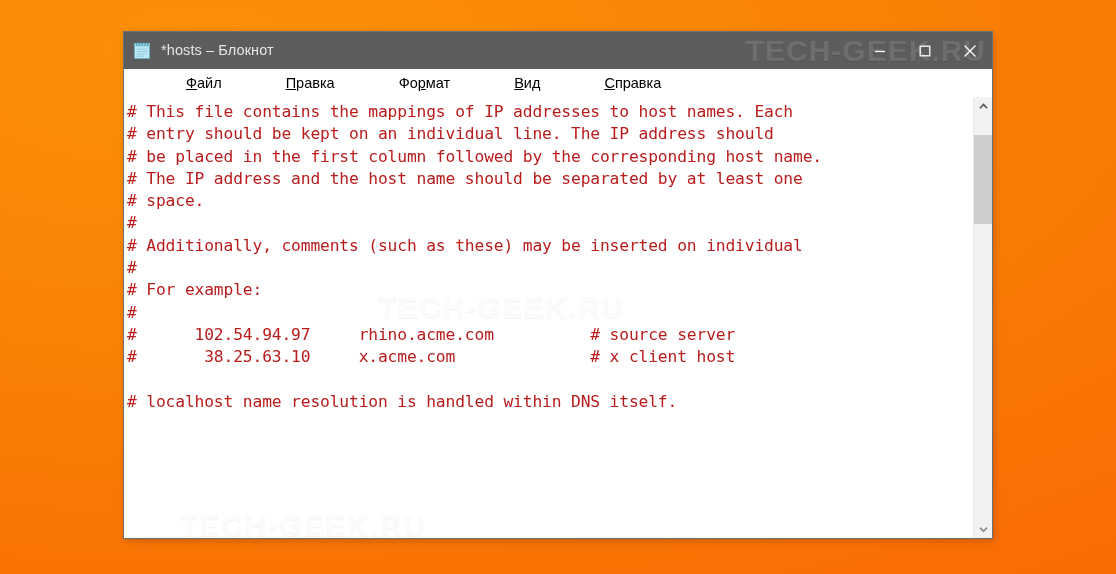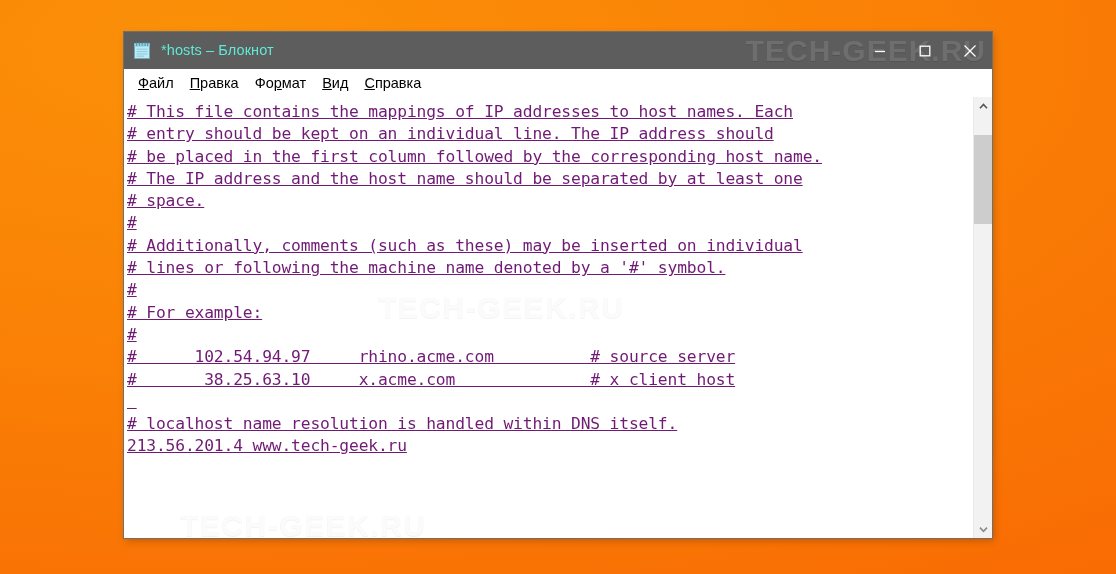--- a/index.html
+++ b/index.html
@@ -53,21 +53,21 @@
     z-index: 3;
   }
   .np-icon {
     width: 19px;
     height: 19px;
     flex: 0 0 19px;
     position: relative;
     margin-right: 9px;
   }
   .title-text {
-    color: #5eead4;
+    color: #e5e5e5;
     font-size: 14.5px;
     line-height: 1;
     letter-spacing: 0.1px;
     white-space: nowrap;
   }
 
   
   .wm-title {
     position: absolute;
     right: 6px;
@@ -110,20 +110,21 @@
     align-items: center;
     padding-left: 6px;
     border-bottom: 0;
   }
   .menu-item {
     font-size: 14.5px;
     color: #000000;
     padding: 0 8px;
     white-space: nowrap;
     line-height: 20px;
+    margin-left: 48px;
   }
   .menu-item u { text-decoration: underline; }
 
   
   #editor-area {
     position: relative;
     flex: 1 1 auto;
     display: flex;
     background: #ffffff;
     overflow: hidden;
@@ -132,26 +133,25 @@
   #text-canvas {
     position: relative;
     flex: 1 1 auto;
     overflow: hidden;
     padding: 4px 0 0 3px;
   }
   .code-line {
     font-family: "DejaVu Sans Mono", "Liberation Mono", monospace;
     font-size: 16.3px;
     line-height: 22.3px;
-    color: #701a75;
+    color: #b91c1c;
     white-space: pre;
     letter-spacing: -0.15px;
     position: relative;
     z-index: 2;
-    text-decoration: underline;
   }
 
   
   .wm-body {
     position: absolute;
     font-size: 30px;
     font-weight: bold;
     letter-spacing: 1.5px;
     color: #fbfbfb;
     text-shadow: 0 0 1px #f0f0f0, 0 1px 0 #f4f4f4;
@@ -267,29 +267,27 @@
         <div class="wm-body" id="wm-body-mid">TECH-GEEK.RU</div>
         <div class="wm-body" id="wm-body-low">TECH-GEEK.RU</div>
         <div id="code-lines">
             <div class="code-line"># This file contains the mappings of IP addresses to host names. Each</div>
             <div class="code-line"># entry should be kept on an individual line. The IP address should</div>
             <div class="code-line"># be placed in the first column followed by the corresponding host name.</div>
             <div class="code-line"># The IP address and the host name should be separated by at least one</div>
             <div class="code-line"># space.</div>
             <div class="code-line">#</div>
             <div class="code-line"># Additionally, comments (such as these) may be inserted on individual</div>
-            <div class="code-line"># lines or following the machine name denoted by a '#' symbol.</div>
             <div class="code-line">#</div>
             <div class="code-line"># For example:</div>
             <div class="code-line">#</div>
             <div class="code-line">#      102.54.94.97     rhino.acme.com          # source server</div>
             <div class="code-line">#       38.25.63.10     x.acme.com              # x client host</div>
             <div class="code-line">&nbsp;</div>
             <div class="code-line"># localhost name resolution is handled within DNS itself.</div>
-            <div class="code-line">213.56.201.4 www.tech-geek.ru</div>
           </div>
       </div>
 
       <div id="scrollbar">
         <div class="sb-arrow">
           <svg width="9" height="7" viewBox="0 0 9 7">
             <polyline points="1,5.2 4.5,1.4 8,5.2" fill="none" stroke="#555555" stroke-width="1.6"></polyline>
           </svg>
         </div>
         <div class="sb-track">

